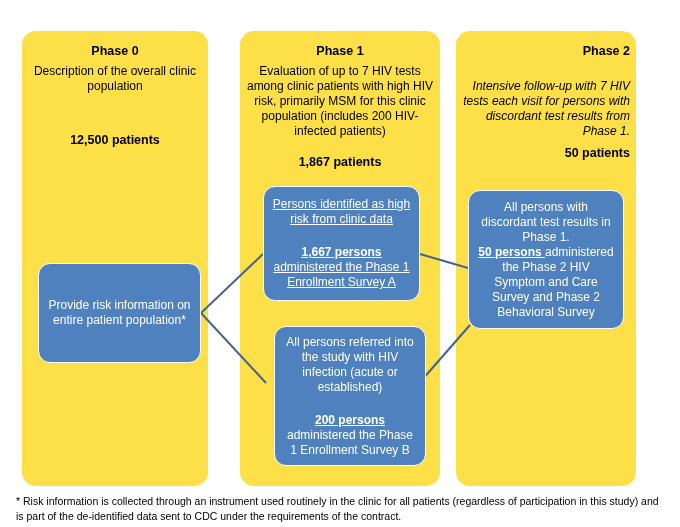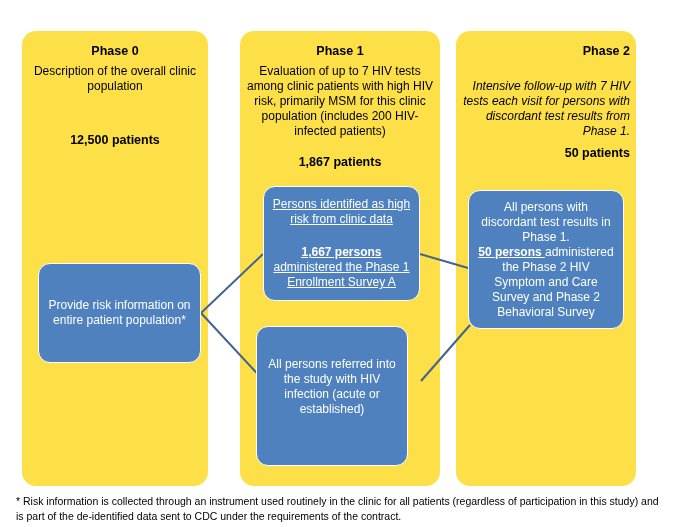--- a/index.html
+++ b/index.html
@@ -83,21 +83,21 @@
     line-height: 15px;
     padding: 6px 8px;
     z-index: 4;
   }
   .node p { margin: 0; }
   .node .gap { height: 18px; }
   .node .emph { font-weight: bold; text-decoration: underline; }
 
   #node-phase0   { left: 38px;  top: 263px; width: 163px; height: 100px; }
   #node-p1-top   { left: 263px; top: 186px; width: 157px; height: 115px; text-decoration: underline; }
-  #node-p1-bot   { left: 256px; top: 326px; width: 152px; height: 140px; }
+  #node-p1-bot   { left: 274px; top: 326px; width: 152px; height: 140px; }
   #node-phase2   { left: 468px; top: 190px; width: 156px; height: 139px; }
 
   
   #connectors {
     position: absolute;
     left: 0; top: 0;
     width: 680px; height: 527px;
     z-index: 2;
     pointer-events: none;
   }
@@ -156,20 +156,21 @@
 
   <div class="node" id="node-p1-top">
     <p>Persons identified as high risk from clinic data</p>
     <div class="gap"></div>
     <p><span class="emph">1,667 persons</span><br><span>administered the Phase 1 Enrollment Survey A</span></p>
   </div>
 
   <div class="node" id="node-p1-bot">
     <p>All persons  referred into the study  with HIV infection (acute or established)</p>
     <div class="gap"></div>
+    <p><span class="emph">200 persons </span><span>administered the Phase 1 Enrollment Survey B</span></p>
   </div>
 
   <div class="node" id="node-phase2">
     <p>All persons with discordant test results in Phase 1.</p>
     <p><span class="emph">50 persons </span><span>administered the Phase 2 HIV Symptom and Care Survey and Phase 2 Behavioral Survey</span></p>
   </div>
 
   <div id="footnote">* Risk information is collected through an instrument used routinely in the clinic for all patients (regardless of participation in this study) and is part of the de-identified data sent to CDC under the requirements of the contract.</div>
 
 </div>

